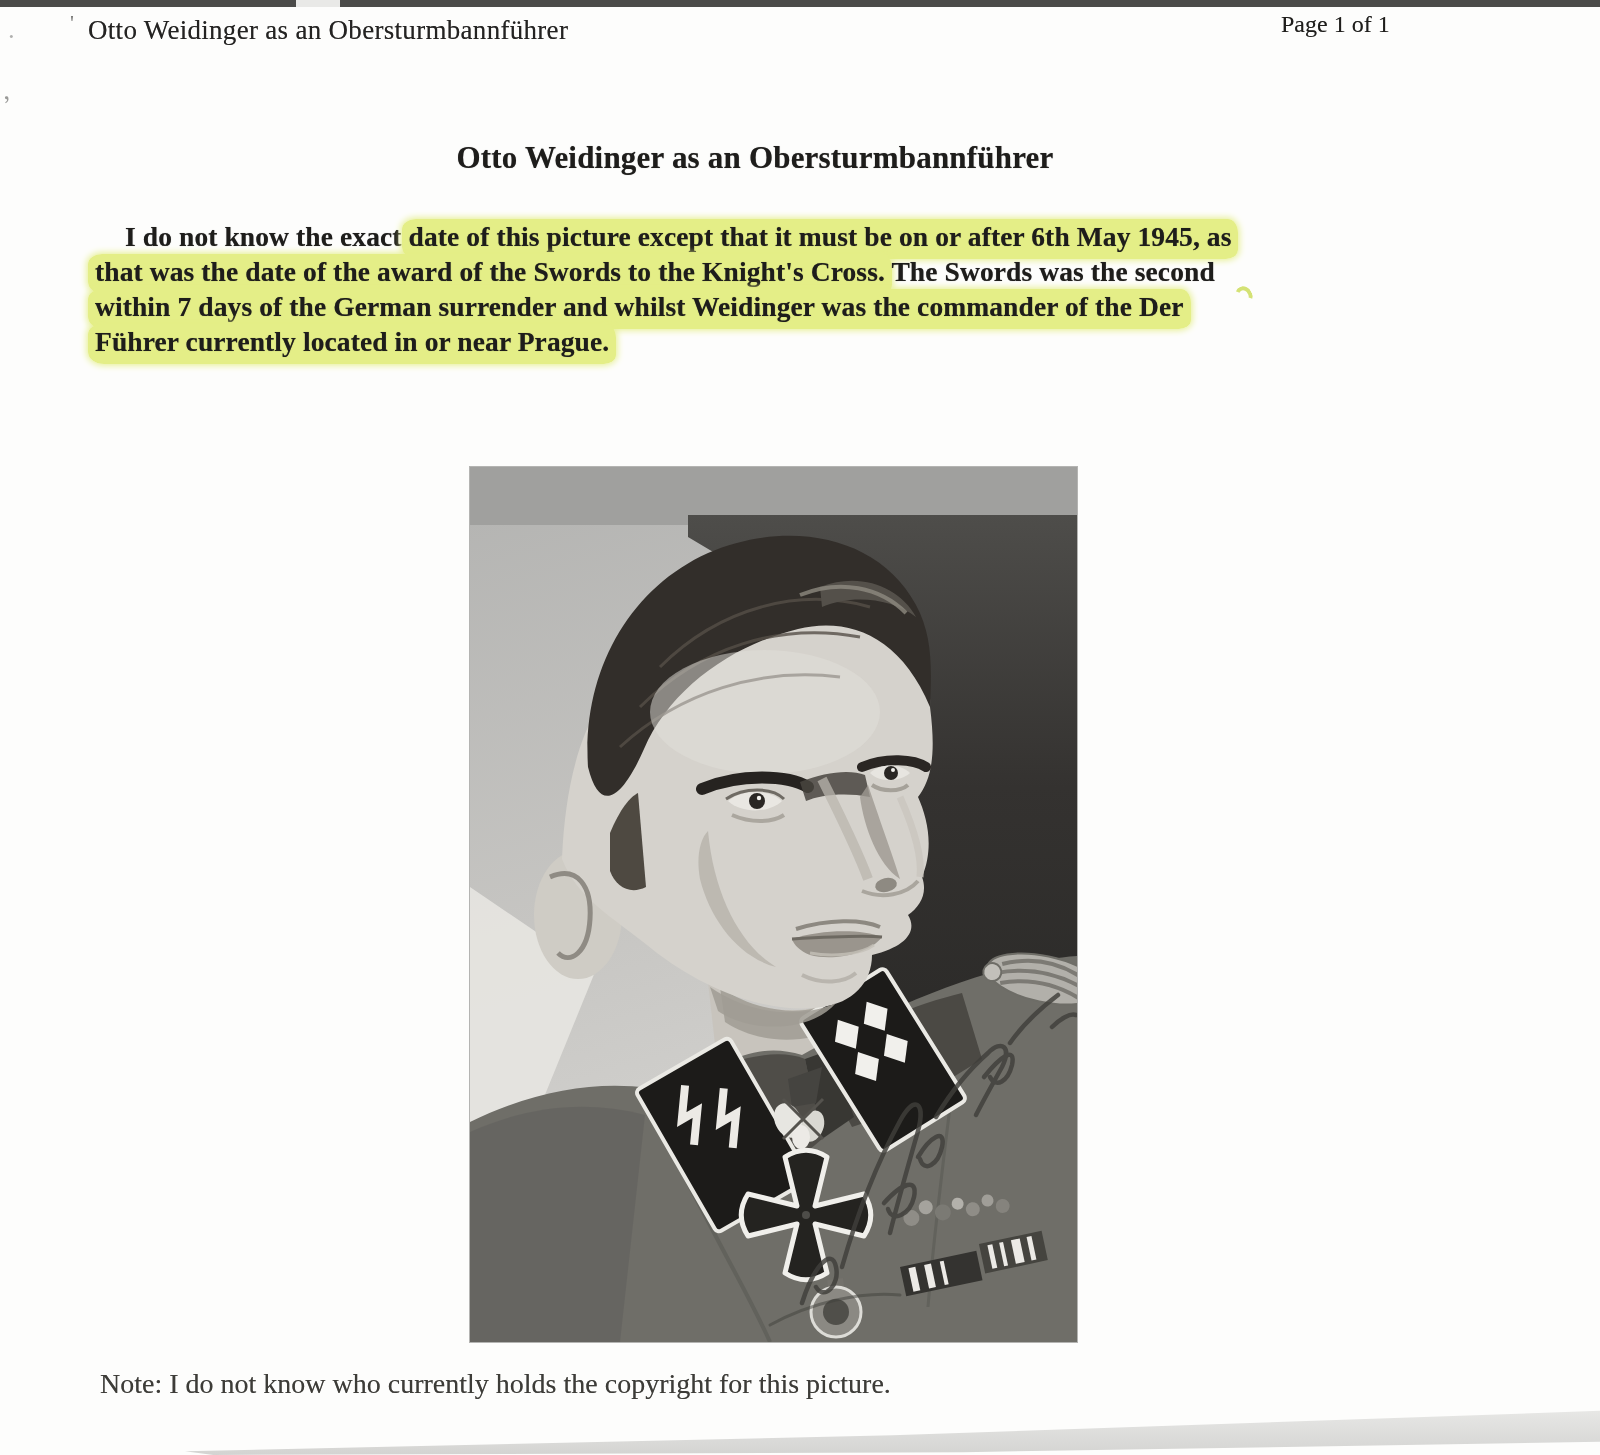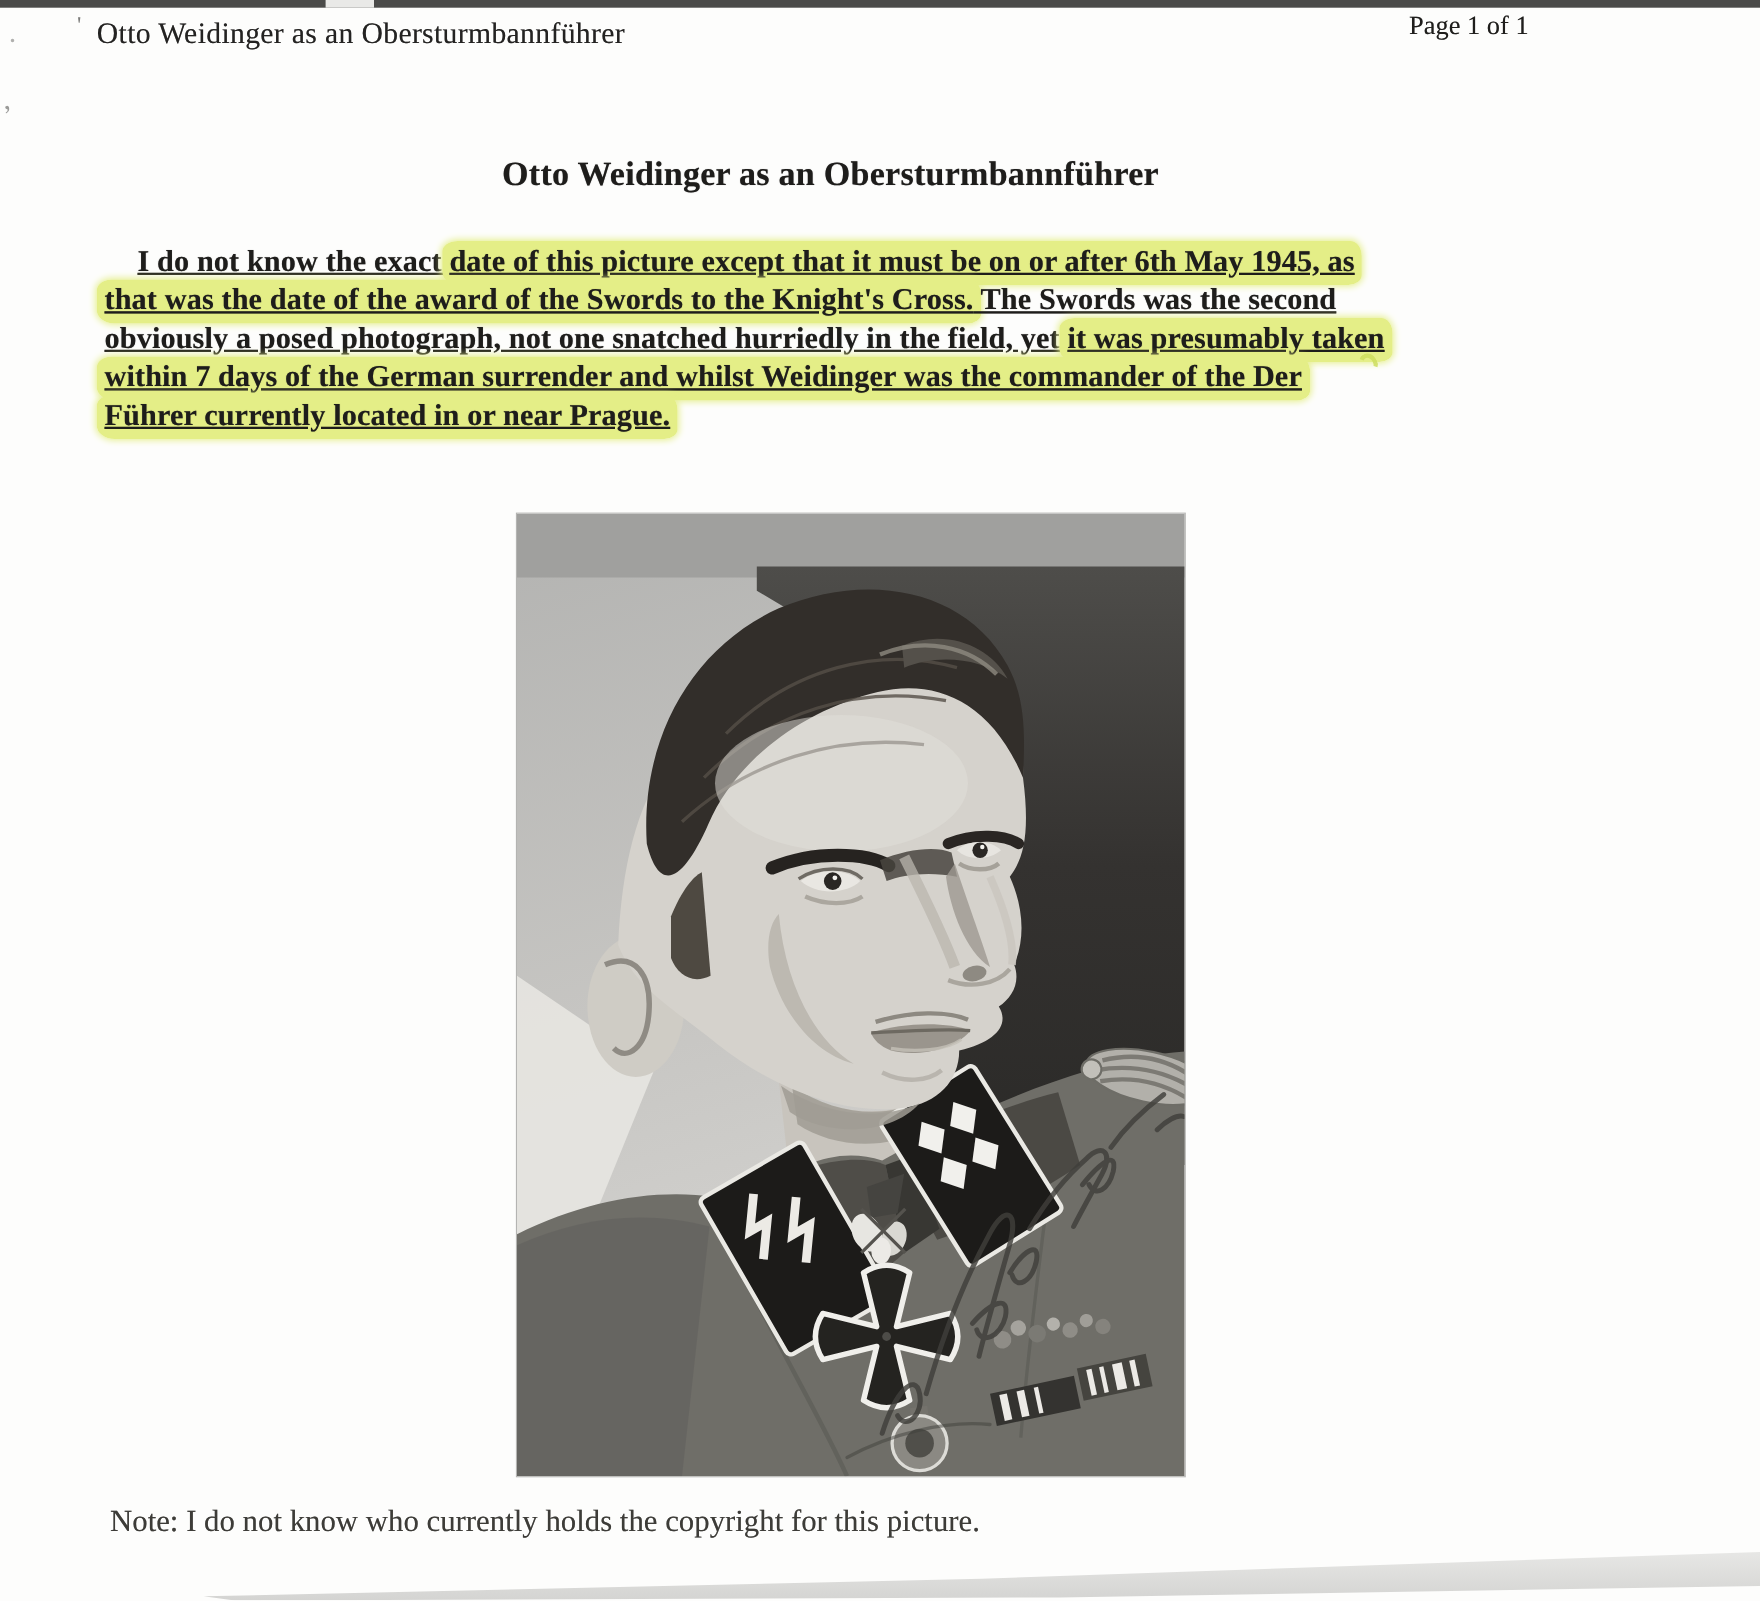--- a/index.html
+++ b/index.html
@@ -53,21 +53,21 @@
   }
 
   
   .paragraph {
     position: absolute; left: 95px; top: 219px; width: 1400px;
     font-weight: bold; font-size: 27.5px; line-height: 35px;
     color: var(--ink, #1e1d1b);
     text-shadow: 0 0 .7px rgba(30,30,30,.55);
     letter-spacing: .1px;
   }
-  .para-line { white-space: pre; height: 35px; text-decoration: underline; }
+  .para-line { white-space: pre; height: 35px; }
   .para-line.indent { padding-left: 30px; }
   .hl {
     background: var(--highlight, #e4ee87);
     border-radius: 14px 10px 12px 16px / 10px 14px 9px 12px;
     padding: 2px 7px 7px;
     margin: -2px -7px -7px;
     box-shadow: 0 0 7px 1px var(--highlight, #e4ee87);
   }
   .squiggle {
     display: inline-block; width: 16px; height: 18px;
@@ -103,21 +103,20 @@
 <span class="scan-mark mark-3">,</span>
 
 <div class="header-left">Otto Weidinger as an Obersturmbannführer</div>
 <div class="header-right">Page 1 of 1</div>
 
 <div class="doc-title">Otto Weidinger as an Obersturmbannführer</div>
 
 <div class="paragraph">
     <div class="para-line indent"><span class="plain">I do not know the exact </span><span class="hl">date of this picture except that it must be on or after 6th May 1945, as</span></div>
     <div class="para-line"><span class="hl">that was the date of the award of the Swords to the Knight's Cross.</span><span class="plain"> The Swords was the second</span></div>
-    <div class="para-line"><span class="plain">obviously a posed photograph, not one snatched hurriedly in the field, yet </span><span class="hl">it was presumably taken</span></div>
     <div class="para-line"><span class="hl">within 7 days of the German surrender and whilst Weidinger was the commander of the Der</span><span class="squiggle"></span></div>
     <div class="para-line"><span class="hl">Führer currently located in or near Prague.</span></div>
   </div>
 
 <figure class="photo">
   <svg viewBox="0 0 607 875" role="img" aria-label="Black-and-white posed portrait photograph: man in uniform facing right, collar tabs with runes and four pips, Knight's Cross with Oak Leaves and Swords at the throat, braided epaulette, medal ribbons and a handwritten signature across the lower right">
     <defs>
       <linearGradient id="bgLeft" x1="0" y1="0" x2="0.2" y2="1">
         <stop offset="0" stop-color="#b3b3b1"></stop>
         <stop offset="0.55" stop-color="#c7c6c3"></stop>

